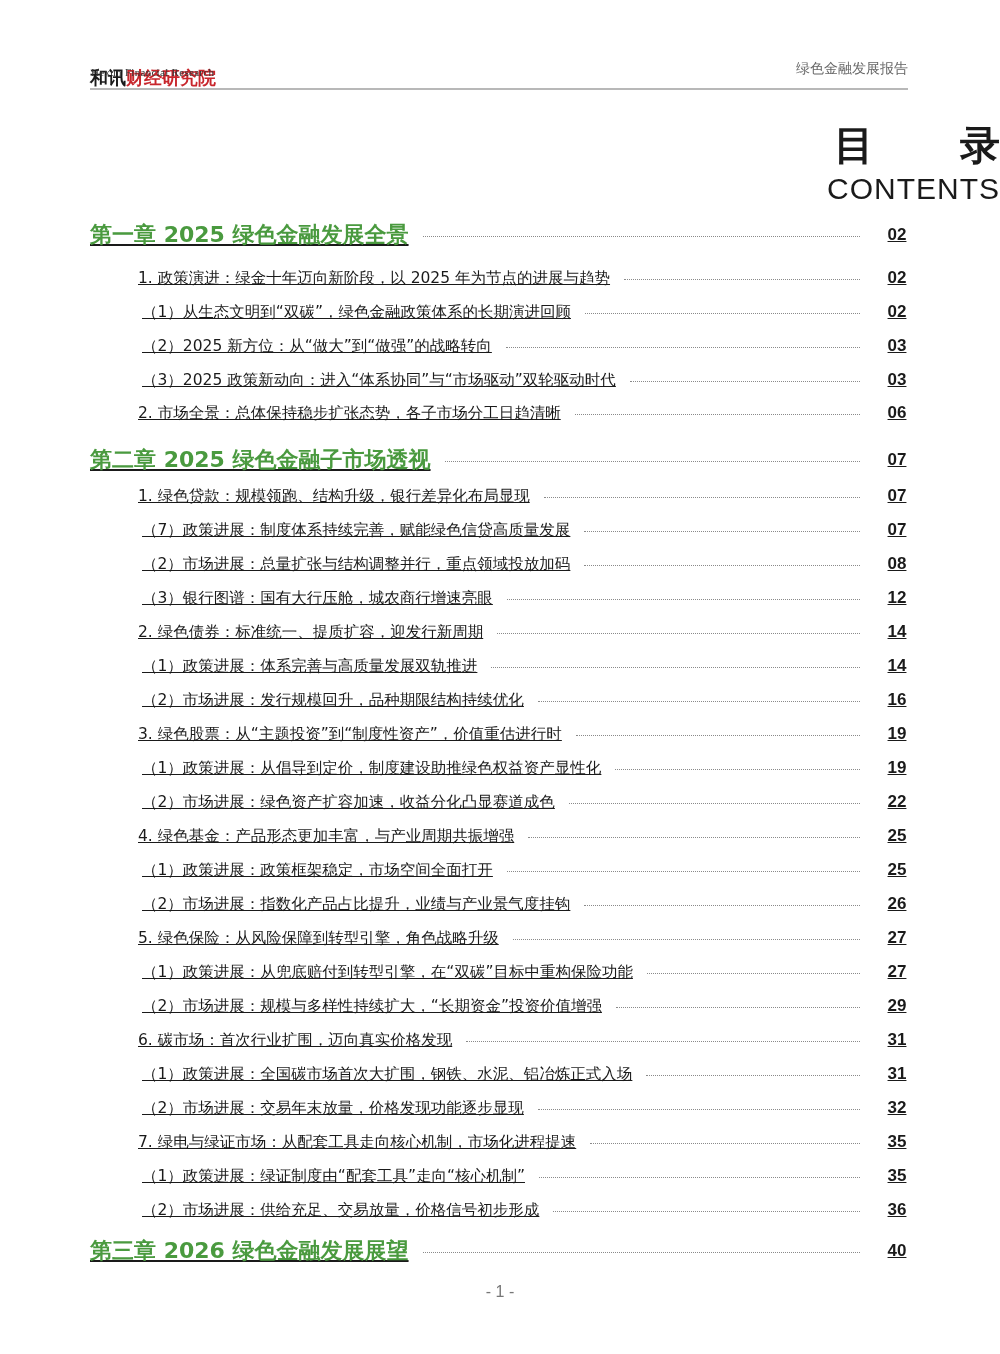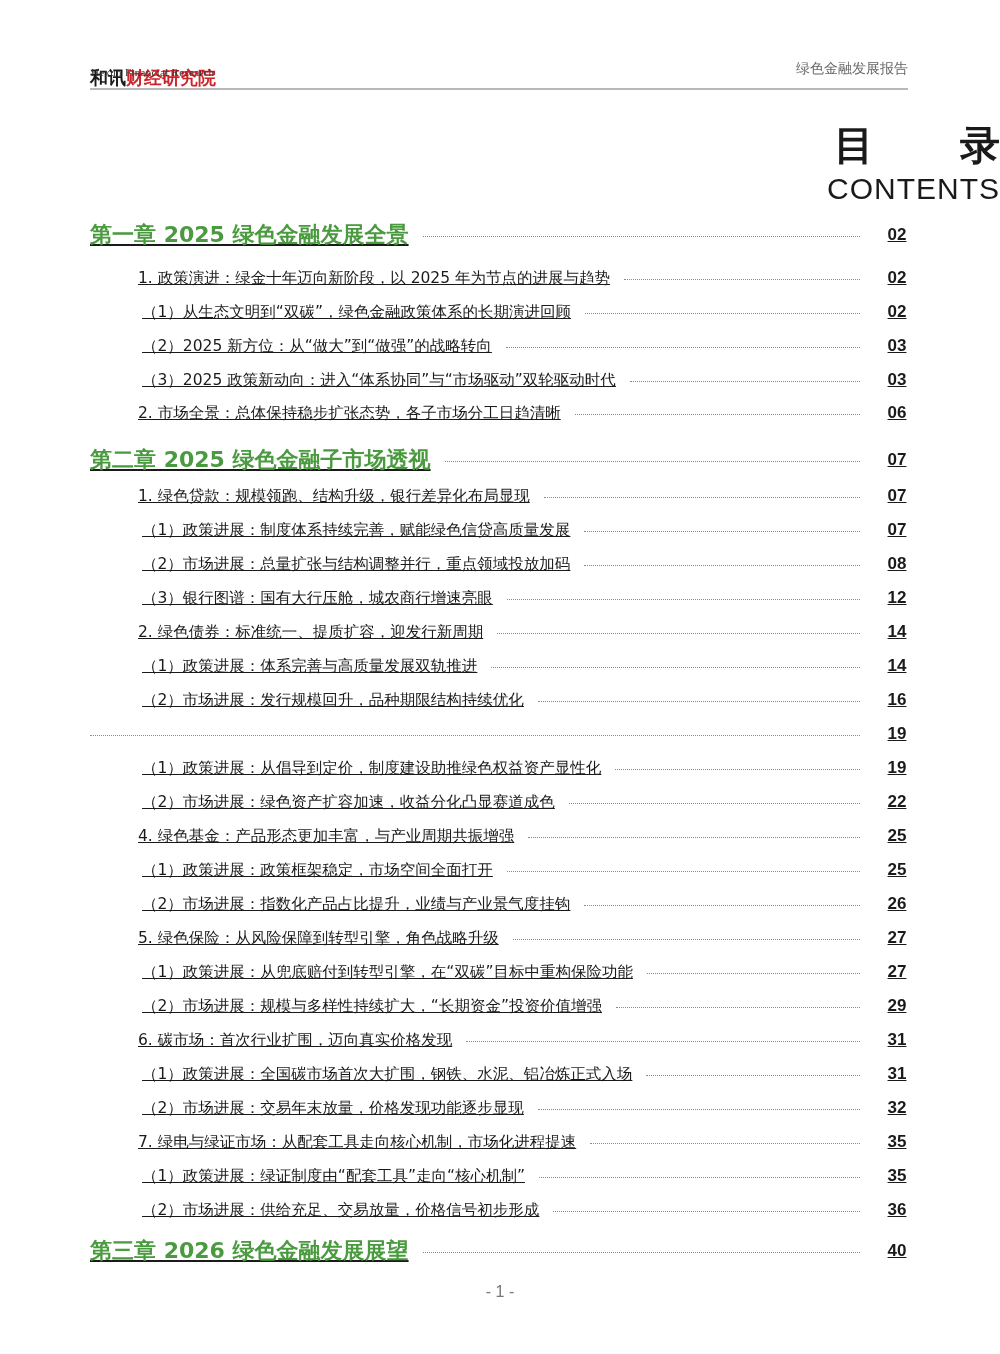--- a/index.html
+++ b/index.html
@@ -85,21 +85,21 @@
       <span class="label">第二章  2025 绿色金融子市场透视</span>
       <span class="dots"></span>
       <span class="page">07</span>
     </div>
   <div class="row sec" style="top:265px">
       <span class="label">1. 绿色贷款：规模领跑、结构升级，银行差异化布局显现</span>
       <span class="dots"></span>
       <span class="page">07</span>
     </div>
   <div class="row sub" style="top:299px">
-      <span class="label">（1）政策进展：制度体系持续完善，赋能绿色信贷高质量发展</span>
+      <span class="label">（7）政策进展：制度体系持续完善，赋能绿色信贷高质量发展</span>
       <span class="dots"></span>
       <span class="page">07</span>
     </div>
   <div class="row sub" style="top:333px">
       <span class="label">（2）市场进展：总量扩张与结构调整并行，重点领域投放加码</span>
       <span class="dots"></span>
       <span class="page">08</span>
     </div>
   <div class="row sub" style="top:367px">
       <span class="label">（3）银行图谱：国有大行压舱，城农商行增速亮眼</span>
@@ -115,20 +115,21 @@
       <span class="label">（1）政策进展：体系完善与高质量发展双轨推进</span>
       <span class="dots"></span>
       <span class="page">14</span>
     </div>
   <div class="row sub" style="top:469px">
       <span class="label">（2）市场进展：发行规模回升，品种期限结构持续优化</span>
       <span class="dots"></span>
       <span class="page">16</span>
     </div>
   <div class="row sec" style="top:503px">
+      <span class="label">3. 绿色股票：从“主题投资”到“制度性资产”，价值重估进行时</span>
       <span class="dots"></span>
       <span class="page">19</span>
     </div>
   <div class="row sub" style="top:537px">
       <span class="label">（1）政策进展：从倡导到定价，制度建设助推绿色权益资产显性化</span>
       <span class="dots"></span>
       <span class="page">19</span>
     </div>
   <div class="row sub" style="top:571px">
       <span class="label">（2）市场进展：绿色资产扩容加速，收益分化凸显赛道成色</span>

